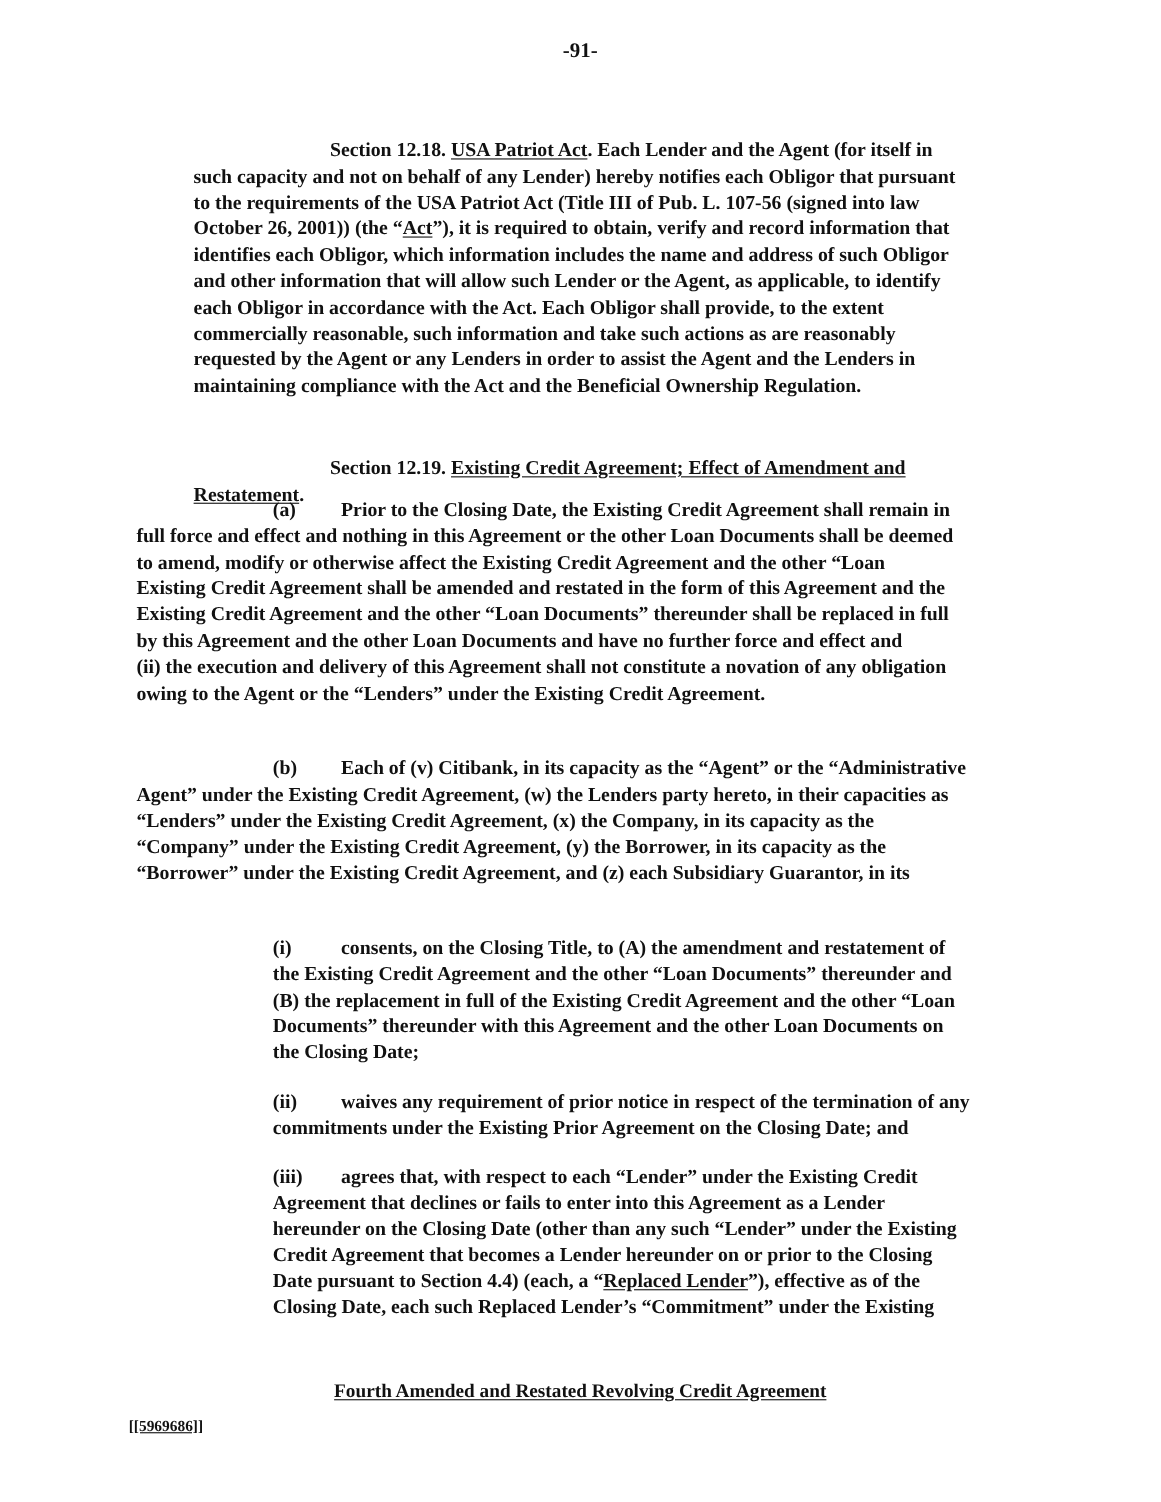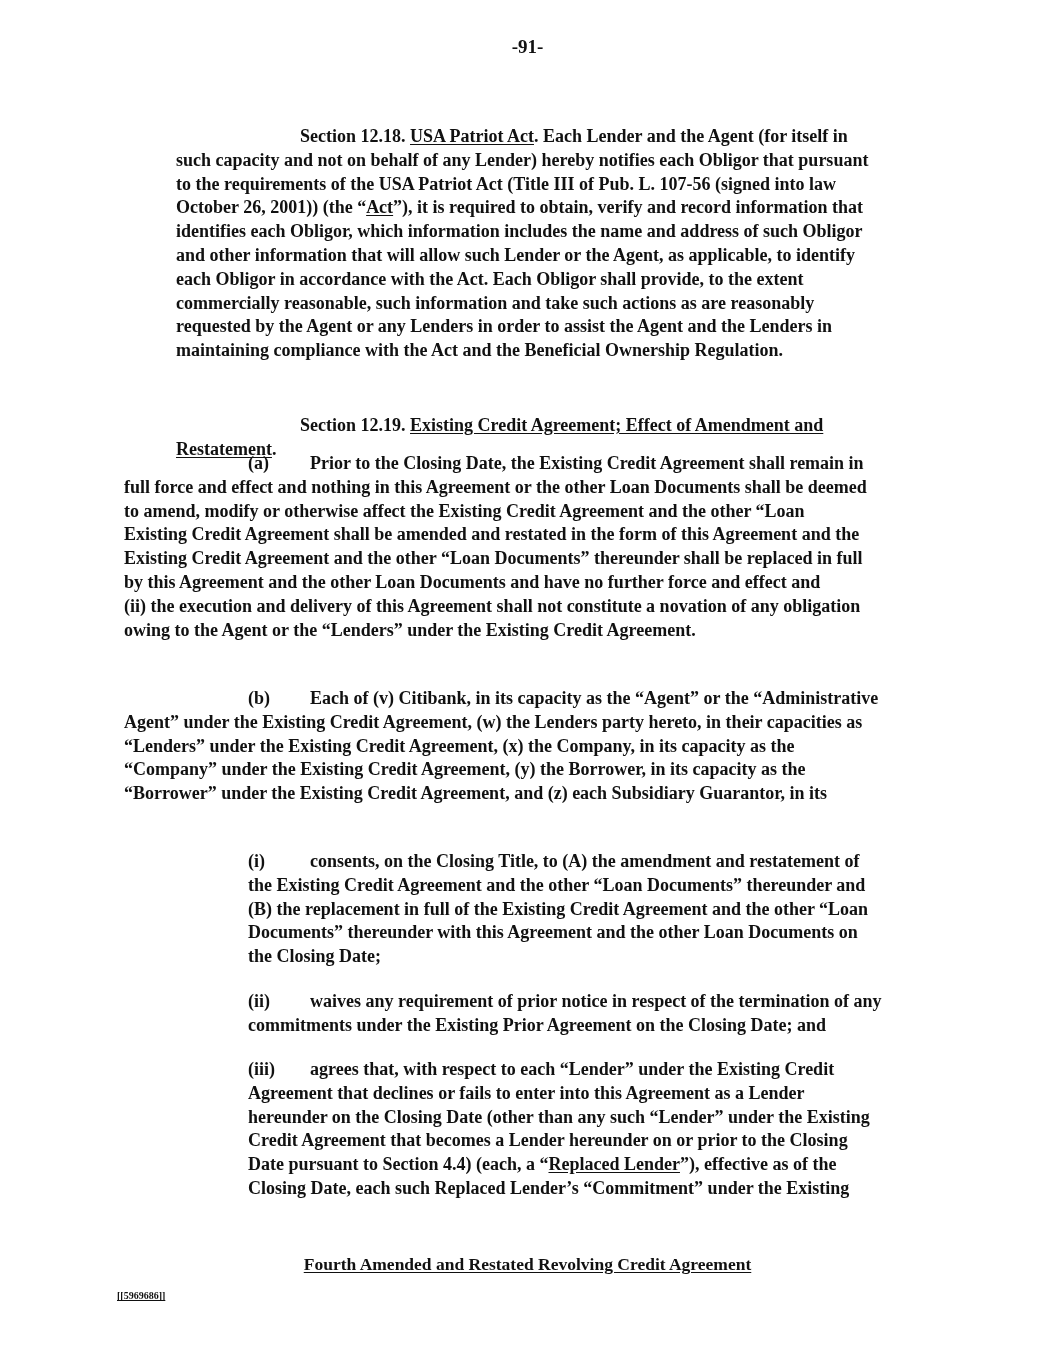--- a/index.html
+++ b/index.html
@@ -7,21 +7,21 @@
          font-family: "Liberation Serif", "DejaVu Serif", serif; color: #111; }
   .page { position: absolute; left: 0; top: 0; width: 845px; height: 1365px; font-weight: bold; }
   .pnum { position: absolute; top: 36px; left: 0; width: 1055px; text-align: center; font-size: 19px; }
   .block { position: absolute; font-size: 18px; line-height: 23.8px; white-space: nowrap; }
   .line { display: block; height: 23.8px; }
   .u { text-decoration: underline; text-underline-offset: 2px; }
   .tab { display: inline-block; }
   .footer-title { position: absolute; top: 1254px; left: 0; width: 1055px; text-align: center;
                   font-size: 17.5px; }
   .footer-title span { text-decoration: underline; text-underline-offset: 2px; }
-  .doc-id { position: absolute; top: 1290px; left: 117px; font-size: 10px; text-decoration: underline; }
+  .doc-id { position: absolute; top: 1290px; left: 117px; font-size: 14px; text-decoration: underline; }
 </style>
 </head>
 <body>
 
 <div class="page">
 
   <div class="pnum">-91-</div>
 
   <div class="block" style="left:176px; top:125px;">
     <span class="line"><span class="tab" style="width:124px"></span><span>Section 12.18. </span><span class="u">USA Patriot Act</span><span>.  Each Lender and the Agent (for itself in</span></span>

